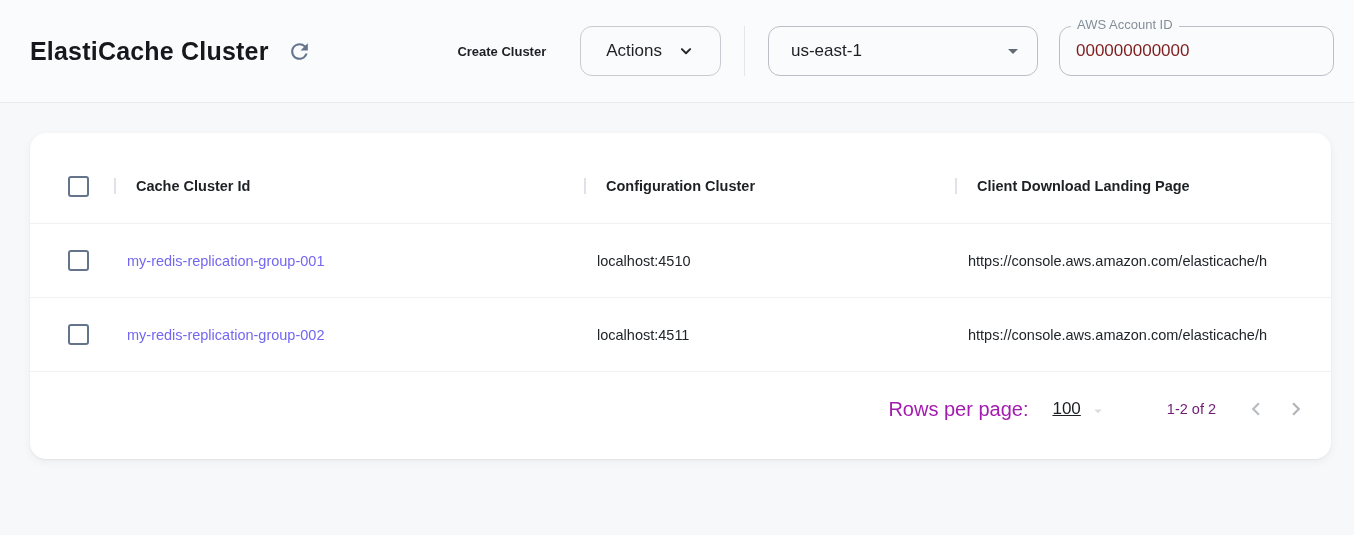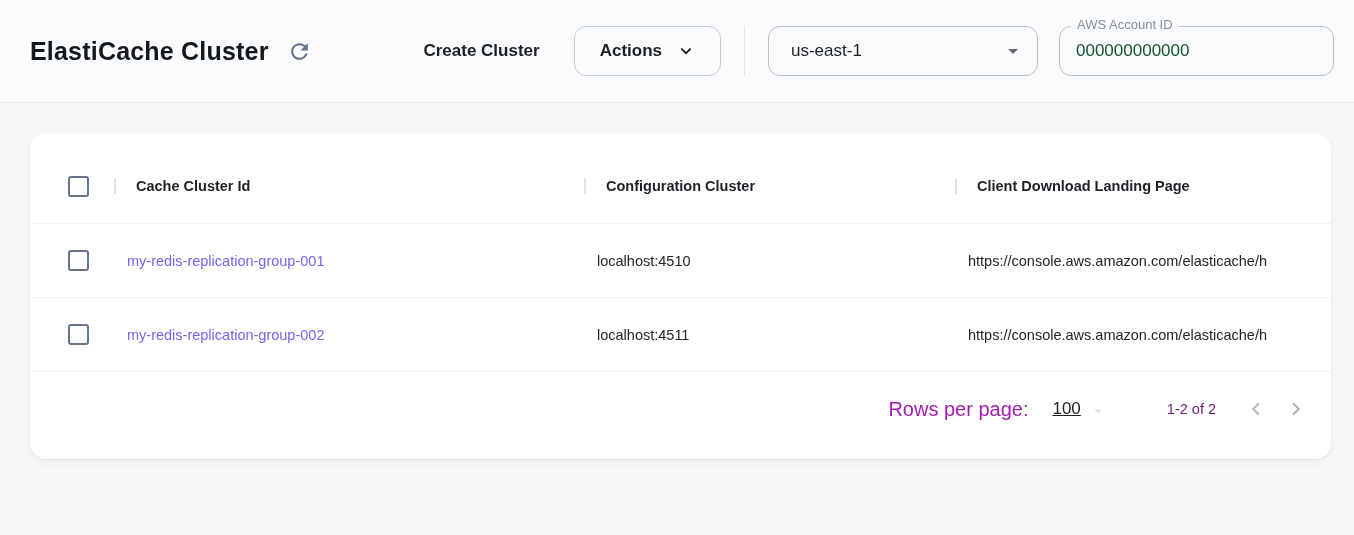--- a/index.html
+++ b/index.html
@@ -30,32 +30,32 @@
   }
   .refresh-btn {
     margin-left: 16px;
     background: none; border: none; padding: 2px;
     display: flex; align-items: center; cursor: pointer;
   }
   .create-btn {
     margin-left: auto;
     background: none; border: none;
     font-family: inherit;
-    font-size: 17px; font-weight: 700; color: #1c2025;
+    font-size: 13px; font-weight: 700; color: #1c2025;
     padding: 8px 10px; cursor: pointer; white-space: nowrap;
   }
   .actions-btn {
     margin-left: 24px;
     height: 50px;
     padding: 0 25px;
     border: 1px solid #c7ccd3;
     border-radius: 12px;
     background: transparent;
     font-family: inherit;
-    font-size: 17px; font-weight: 700; color: #1c2025;
+    font-size: 17px; font-weight: 400; color: #1c2025;
     display: flex; align-items: center; gap: 15px;
     cursor: pointer; white-space: nowrap; text-align: center;
   }
   .vdivider {
     width: 1px; height: 50px;
     background: #e4e6e9;
     margin: 0 23px;
   }
   .region-select {
     width: 270px; height: 50px;
@@ -83,21 +83,21 @@
     font-size: 13px;
     color: #848e99;
     white-space: nowrap;
   }
   .account-input {
     width: 100%; height: 100%;
     border: none; background: transparent; outline: none;
     border-radius: 12px;
     padding: 0 16px;
     font-family: inherit;
-    font-size: 17px; color: #14532d;
+    font-size: 17px; color: #7f1d1d;
   }
 
   
   .card {
     margin: 30px 23px 0 30px;
     height: 326px;
     background: #ffffff;
     border-radius: 16px;
     box-shadow: 0 1px 2px rgba(27,31,35,0.06), 0 3px 10px rgba(27,31,35,0.05);
     padding-top: 16px;

